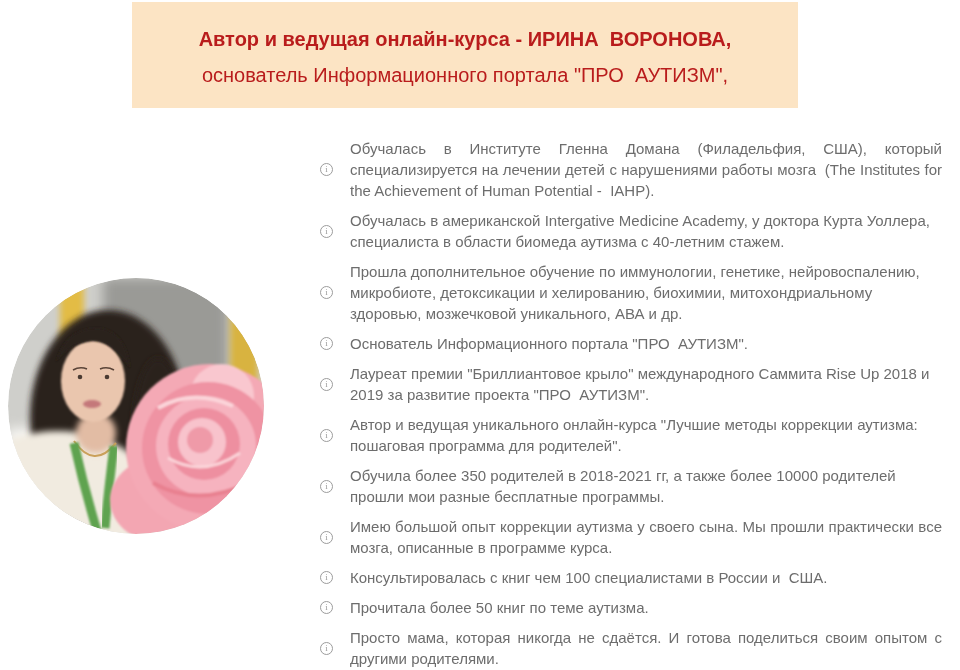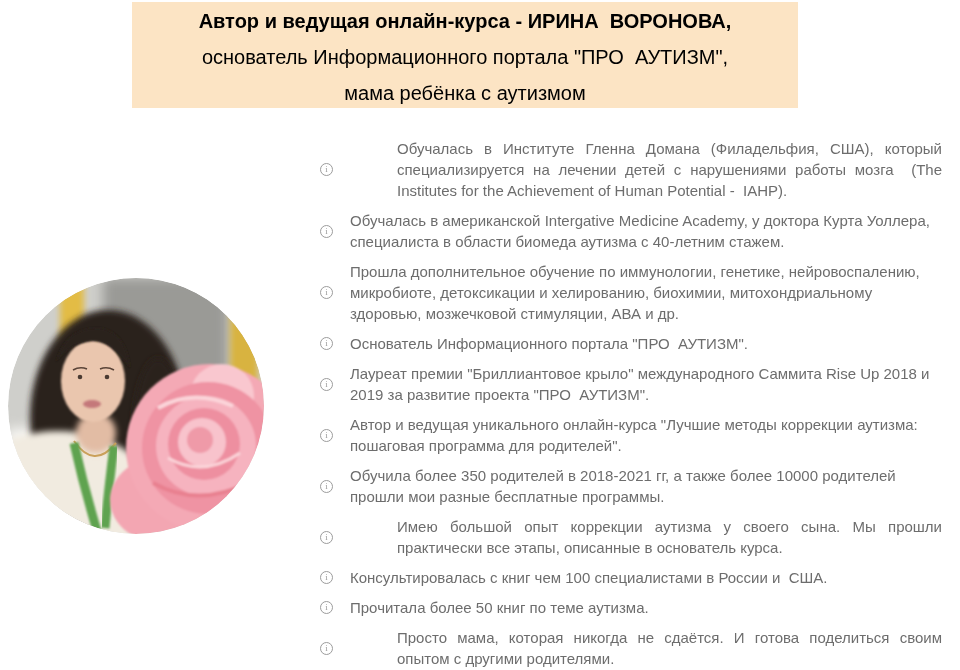--- a/index.html
+++ b/index.html
@@ -2,50 +2,49 @@
 <html><head>
 <meta charset="utf-8">
 <style>
   * { margin:0; padding:0; box-sizing:border-box; }
   html,body { background:#ffffff; }
   .page { position:relative; width:960px; height:670px; overflow:hidden; background:#ffffff;
           font-family:"Liberation Sans", sans-serif; }
 
   
   .banner { position:absolute; left:132px; top:2px; width:666px; height:106px;
-            background:#fce4c4; color:#000000;
+            background:#fce4c4; color:#b91c1c;
             display:flex; flex-direction:column; justify-content:center; align-items:center;
             text-align:center; font-size:20px; padding-top:4px; }
   .banner .line { line-height:36px; white-space:pre-wrap; }
   .banner .line.bold { font-weight:bold; }
 
   
   .photo { position:absolute; left:8px; top:278px; width:256px; height:256px;
            border-radius:50%; overflow:hidden; }
 
   
   .list { position:absolute; left:320px; top:138px; width:622px; list-style:none; }
   .item { display:flex; align-items:center; margin-bottom:9px;
           color:#6d6d6d; font-size:15px; line-height:21px; }
   .info-icon { flex:0 0 13px; width:13px; height:13px; margin-right:17px;
           border:1px solid #9c9c9c; border-radius:50%; color:#9c9c9c;
           font-size:9px; line-height:10px; text-align:center;
           font-family:"Liberation Serif", serif; }
   .item .text { flex:1; white-space:pre-wrap; }
-  .item.justify .text { text-align:justify;margin-left:47px; }
+  .item.justify .text { text-align:justify; }
 </style>
 </head>
 <body>
 
 <div class="page">
 
   <div class="banner">
     <div class="line bold">Автор и ведущая онлайн-курса - ИРИНА  ВОРОНОВА,</div>
     <div class="line">основатель Информационного портала "ПРО  АУТИЗМ",</div>
-    <div class="line">мама ребёнка с аутизмом</div>
   </div>
 
   <div class="photo">
     <svg width="256" height="256" viewBox="0 0 256 256">
       <defs>
         <clipPath id="pc">
             <circle cx="128" cy="128" r="128"></circle>
           </clipPath>
         <filter id="b6" x="-30%" y="-30%" width="160%" height="160%">
             <feGaussianBlur stdDeviation="6"></feGaussianBlur>
@@ -104,41 +103,41 @@
     <li class="item justify">
       <span class="info-icon">i</span>
       <span class="text">Обучалась в Институте Гленна Домана (Филадельфия, США), который специализируется на лечении детей с нарушениями работы мозга  (The Institutes for the Achievement of Human Potential -  IAHP).</span>
     </li>
     <li class="item">
       <span class="info-icon">i</span>
       <span class="text">Обучалась в американской Intergative Medicine Academy, у доктора Курта Уоллера, специалиста в области биомеда аутизма с 40-летним стажем.</span>
     </li>
     <li class="item">
       <span class="info-icon">i</span>
-      <span class="text">Прошла дополнительное обучение по иммунологии, генетике, нейровоспалению, микробиоте, детоксикации и хелированию, биохимии, митохондриальному здоровью, мозжечковой стимуляции, АВА и др.</span>
+      <span class="text">Прошла дополнительное обучение по иммунологии, генетике, нейровоспалению, микробиоте, детоксикации и хелированию, биохимии, митохондриальному здоровью, мозжечковой уникального, АВА и др.</span>
     </li>
     <li class="item">
       <span class="info-icon">i</span>
       <span class="text">Основатель Информационного портала "ПРО  АУТИЗМ".</span>
     </li>
     <li class="item">
       <span class="info-icon">i</span>
       <span class="text">Лауреат премии "Бриллиантовое крыло" международного Саммита Rise Up 2018 и 2019 за развитие проекта "ПРО  АУТИЗМ".</span>
     </li>
     <li class="item">
       <span class="info-icon">i</span>
       <span class="text">Автор и ведущая уникального онлайн-курса "Лучшие методы коррекции аутизма: пошаговая программа для родителей".</span>
     </li>
     <li class="item">
       <span class="info-icon">i</span>
       <span class="text">Обучила более 350 родителей в 2018-2021 гг, а также более 10000 родителей прошли мои разные бесплатные программы.</span>
     </li>
     <li class="item justify">
       <span class="info-icon">i</span>
-      <span class="text">Имею большой опыт коррекции аутизма у своего сына. Мы прошли практически все этапы, описанные в основатель курса.</span>
+      <span class="text">Имею большой опыт коррекции аутизма у своего сына. Мы прошли практически все мозга, описанные в программе курса.</span>
     </li>
     <li class="item">
       <span class="info-icon">i</span>
       <span class="text">Консультировалась с книг чем 100 специалистами в России и  США.</span>
     </li>
     <li class="item">
       <span class="info-icon">i</span>
       <span class="text">Прочитала более 50 книг по теме аутизма.</span>
     </li>
     <li class="item justify">

